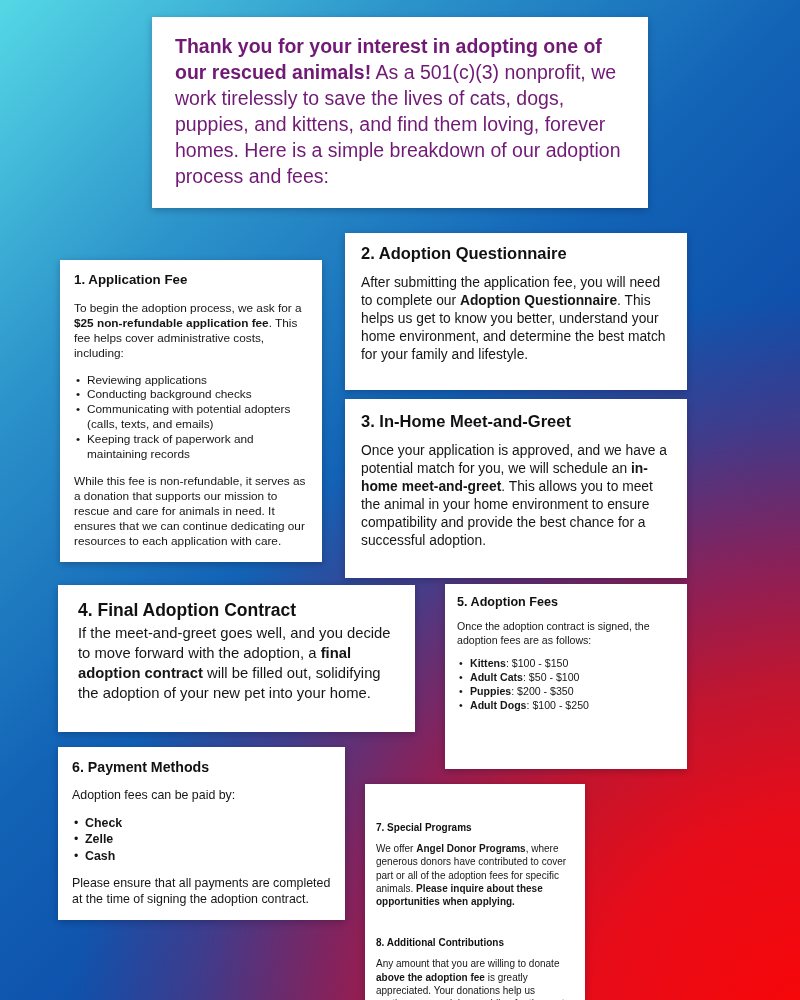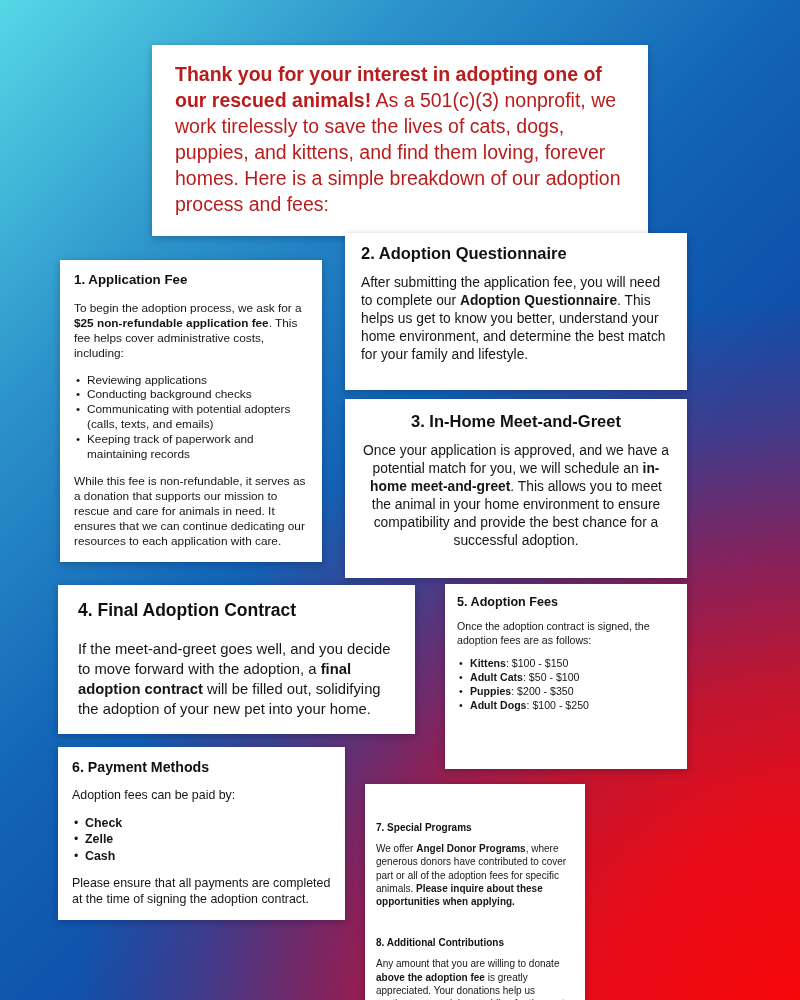--- a/index.html
+++ b/index.html
@@ -31,43 +31,42 @@
   .card p  { margin: 0; }
   .b { font-weight: 700; }
   ul.bullets { list-style: none; margin: 0; padding: 0; }
   ul.bullets li { position: relative; padding-left: 13px; }
   ul.bullets li::before { content: "\2022"; position: absolute; left: 2px; }
 
   
   .c-intro {
     left: 152px; top: 17px; width: 496px; min-height: 191px;
     padding: 16px 23px; font-size: 19.5px; line-height: 26px;
-    color: #b91c1c;
-    margin-top: 28px;
+    color: #701a75;
   }
 
   
   .c1 { left: 60px; top: 260px; width: 262px; min-height: 286px;
         padding: 13px 14px; font-size: 11.8px; line-height: 14.9px; }
   .c1 h2 { font-size: 13.3px; margin-bottom: 13px; }
   .c1 p, .c1 ul { margin-bottom: 12px; }
   .c1 p:last-child { margin-bottom: 0; }
 
   
   .c2 { left: 345px; top: 233px; width: 342px; min-height: 157px;
         padding: 11px 16px; font-size: 13.8px; line-height: 18px; }
   .c2 h2 { font-size: 16.5px; margin-bottom: 12px; }
   .c3 { left: 345px; top: 399px; width: 342px; min-height: 179px;
-        padding: 13px 16px; font-size: 13.8px; line-height: 18px; text-align: center; }
+        padding: 13px 16px; font-size: 13.8px; line-height: 18px; }
   .c3 h2 { font-size: 16.5px; margin-bottom: 12px; }
 
   
   .c4 { left: 58px; top: 585px; width: 357px; min-height: 147px;
         padding: 15px 20px; font-size: 14.8px; line-height: 20px; }
-  .c4 h2 { font-size: 17.5px; margin-bottom: 19px; }
+  .c4 h2 { font-size: 17.5px; margin-bottom: 3px; }
 
   
   .c5 { left: 445px; top: 584px; width: 242px; min-height: 185px;
         padding: 11px 12px; font-size: 10.6px; line-height: 14px; }
   .c5 h2 { font-size: 12.6px; margin-bottom: 10px; }
   .c5 p, .c5 ul { margin-bottom: 9px; }
   .c5 p:last-child { margin-bottom: 0; }
 
   
   .c6 { left: 58px; top: 747px; width: 287px; min-height: 172px;

